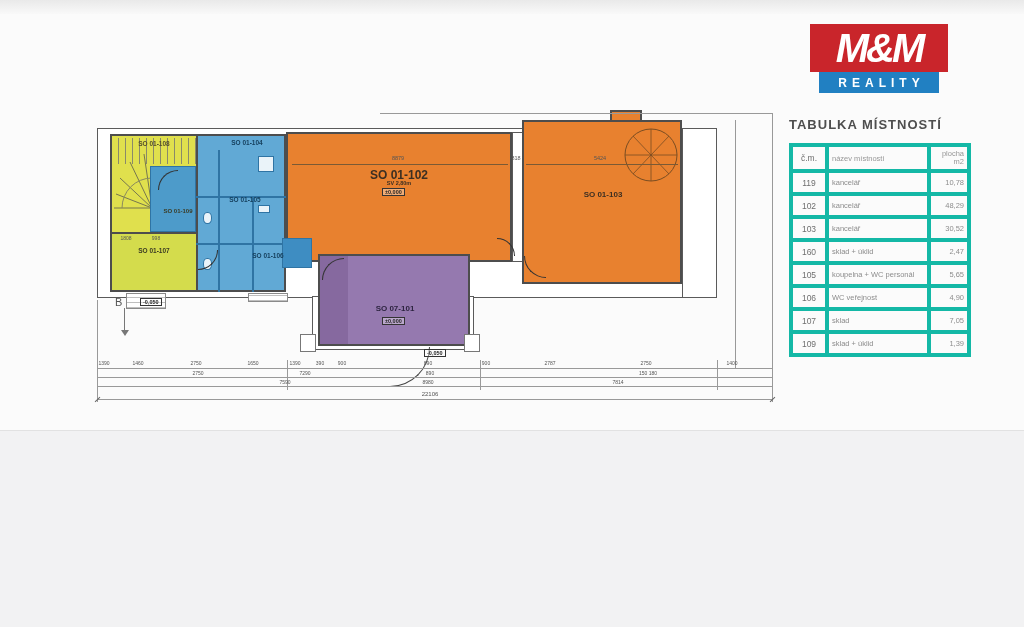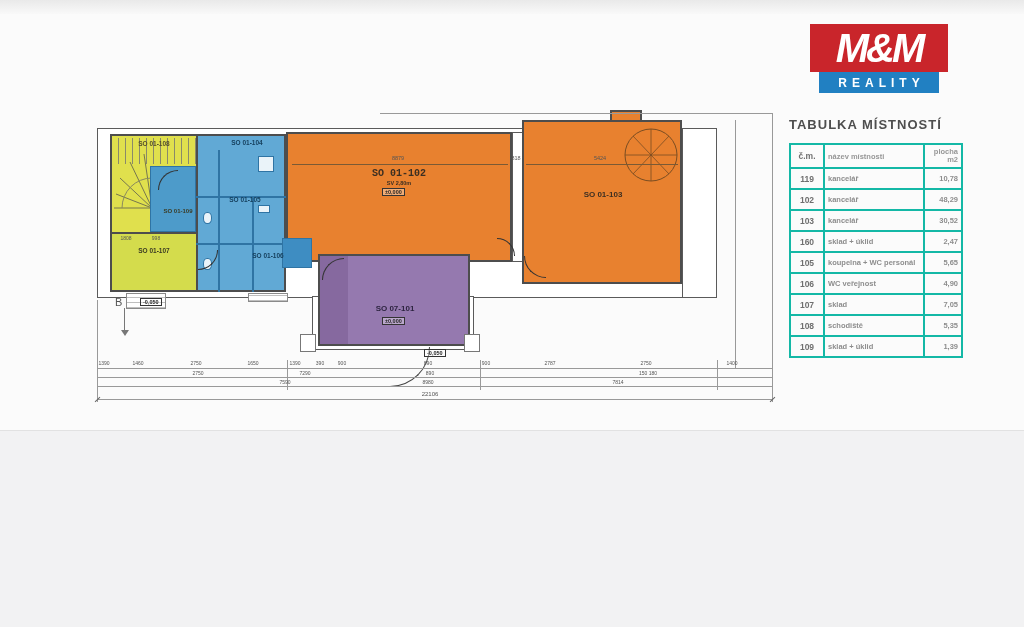--- a/index.html
+++ b/index.html
@@ -14,21 +14,21 @@
   #bottom-band{left:0;top:430px;width:1024px;height:197px;background:#f2f2f3;border-top:1px solid #e2e2e2;}
   
   #logo{left:810px;top:24px;width:138px;height:70px;}
   #logo-red{position:absolute;left:0;top:0;width:138px;height:48px;display:flex;align-items:center;justify-content:center;}
   #logo-red span{color:#fff;font-weight:bold;font-style:italic;font-size:40px;letter-spacing:-3px;transform:scaleY(1.02);}
   #logo-blue{position:absolute;left:9px;top:48px;width:120px;height:21px;display:flex;align-items:center;justify-content:center;}
   #logo-blue span{color:#fff;font-weight:bold;font-size:12px;letter-spacing:5px;padding-left:5px;}
   
   #table-title{left:789px;top:117px;font-size:13px;font-weight:bold;color:#4e4e4e;letter-spacing:1px;}
   #room-table{left:789px;top:143px;border-collapse:collapse;}
-  #room-table td,#room-table th{border:2px solid #14b8a6;color:#8d8d8d;font-size:7.5px;font-weight:bold;
+  #room-table td,#room-table th{border:4px solid #14b8a6;color:#8d8d8d;font-size:7.5px;font-weight:normal;
      padding:0 3px;height:19px;text-align:left;vertical-align:middle;}
   #room-table th{height:22px;color:#979797;}
   #room-table .c-num{width:26px;text-align:center;color:#6f6f6f;font-size:8.5px;}
   #room-table .c-name{width:92px;}
   #room-table .c-area{width:30px;text-align:right;}
   .th-area{white-space:pre-line;text-align:right !important;line-height:1.1;}
   
   .wall{border:2px solid #4d4d4d;box-sizing:border-box;}
   .thinwall{border:1.5px solid #5a5a5a;box-sizing:border-box;background:#fff;}
   .ln{background:#999;}
@@ -96,25 +96,20 @@
     <td class="c-num">106</td>
     <td class="c-name">WC veřejnost</td>
     <td class="c-area">4,90</td>
   </tr>
   <tr>
     <td class="c-num">107</td>
     <td class="c-name">sklad</td>
     <td class="c-area">7,05</td>
   </tr>
   <tr>
-    <td class="c-num">108</td>
-    <td class="c-name">schodiště</td>
-    <td class="c-area">5,35</td>
-  </tr>
-  <tr>
     <td class="c-num">109</td>
     <td class="c-name">sklad + úklid</td>
     <td class="c-area">1,39</td>
   </tr>
 </tbody>
   </table>
 
 <div class="abs" id="plan" style="left:0;top:0;width:1024px;height:627px;">
 
   <div class="abs thinwall" style="left:97px;top:128px;width:620px;height:170px;"></div>
@@ -168,21 +163,21 @@
   <div class="steps" style="left:248px;top:293px;width:40px;height:9px;"></div>
   <div class="pilaster" style="left:300px;top:334px;width:16px;height:18px;"></div>
   <div class="pilaster" style="left:464px;top:334px;width:16px;height:18px;"></div>
 
   <div class="room-label" style="left:112px;top:140px;width:84px;font-size:6.5px;color:#55502a;">SO 01-108</div>
   <div class="room-label" style="left:212px;top:139px;width:70px;font-size:6.5px;color:#16405e;">SO 01-104</div>
   <div class="room-label" style="left:146px;top:208px;width:64px;font-size:6px;color:#3b3b24;">SO 01-109</div>
   <div class="room-label" style="left:208px;top:196px;width:74px;font-size:6.5px;color:#16405e;">SO 01-105</div>
   <div class="room-label" style="left:236px;top:252px;width:64px;font-size:6.5px;color:#16405e;">SO 01-106</div>
   <div class="room-label" style="left:118px;top:247px;width:72px;font-size:6.5px;color:#3b3b24;">SO 01-107</div>
-  <div class="room-label" style="left:336px;top:168px;width:126px;font-size:10px;font-family:Liberation Mono, monospace;">SO 01-102</div>
+  <div class="room-label" style="left:336px;top:168px;width:126px;font-size:12px;">SO 01-102</div>
   <div class="room-label" style="left:336px;top:180px;width:126px;font-size:5.5px;font-weight:bold;">SV 2,80m</div>
   <div class="lvl-box" style="left:382px;top:188px;">±0,000</div>
   <div class="room-label" style="left:548px;top:190px;width:110px;font-size:8px;">SO 01-103</div>
   <div class="room-label" style="left:340px;top:304px;width:110px;font-size:8px;color:#2d2440;">SO 07-101</div>
   <div class="lvl-box" style="left:382px;top:317px;">±0,000</div>
   <div class="lvl-box" style="left:424px;top:349px;">-0,050</div>
 
   <div class="abs" style="left:115px;top:296px;font-size:11px;color:#555;font-weight:normal;">B</div>
   <div class="abs" style="left:124px;top:308px;width:1px;height:22px;background:#777;"></div>
   <div class="abs" style="left:121px;top:330px;width:0;height:0;border-left:4px solid transparent;border-right:4px solid transparent;border-top:6px solid #777;"></div>

